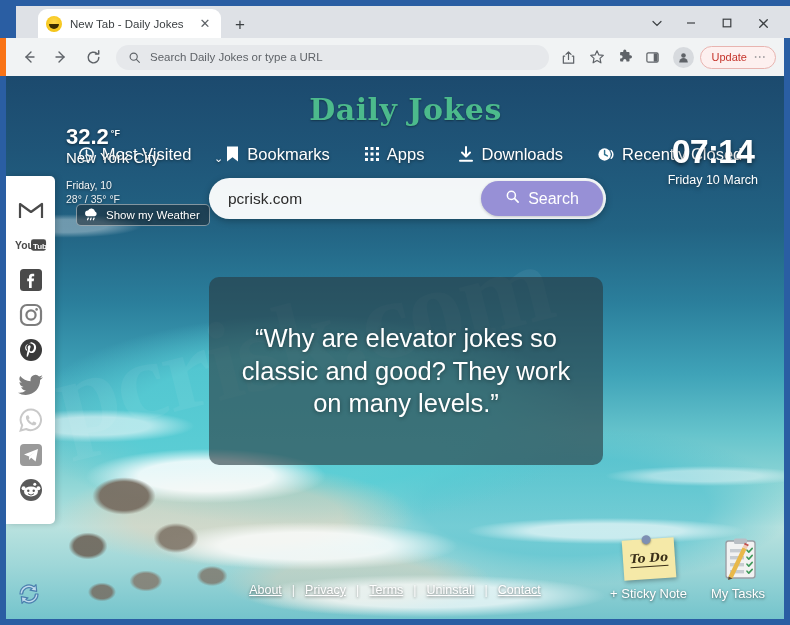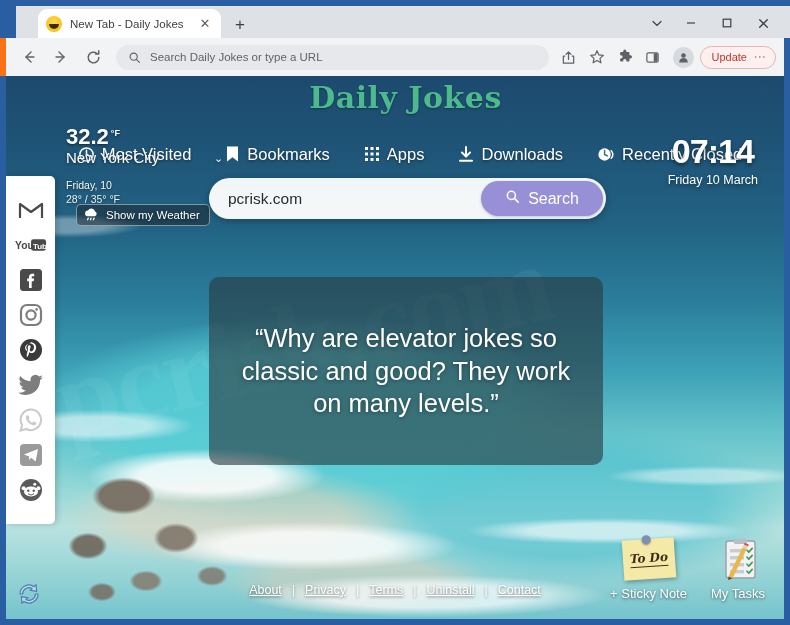--- a/index.html
+++ b/index.html
@@ -148,21 +148,21 @@
   #page-watermark {
     position: absolute; left: 40px; top: 170px; width: 760px;
     font-size: 112px; font-weight: 700; color: rgba(255,255,255,.055);
     transform: rotate(-14deg); white-space: nowrap;
     letter-spacing: -2px; pointer-events: none; user-select: none;
     font-family: "Liberation Serif", serif;
   }
 
   
   #site-logo {
-    position: absolute; left: 0; top: 4px; width: 778px; text-align: center;
+    position: absolute; left: 0; top: 16px; width: 778px; text-align: center;
     font-family: "DejaVu Serif", serif; font-weight: 700; font-size: 30px;
     color: #4cba8c; letter-spacing: 0.5px;
     text-shadow: 0 1px 2px rgba(0,0,0,.35);
     padding-left: 21px;
   }
 
   
   #top-nav {
     position: absolute; left: 0; top: 64px; width: 778px; height: 28px;
     display: flex; align-items: center; justify-content: center; gap: 34px;

